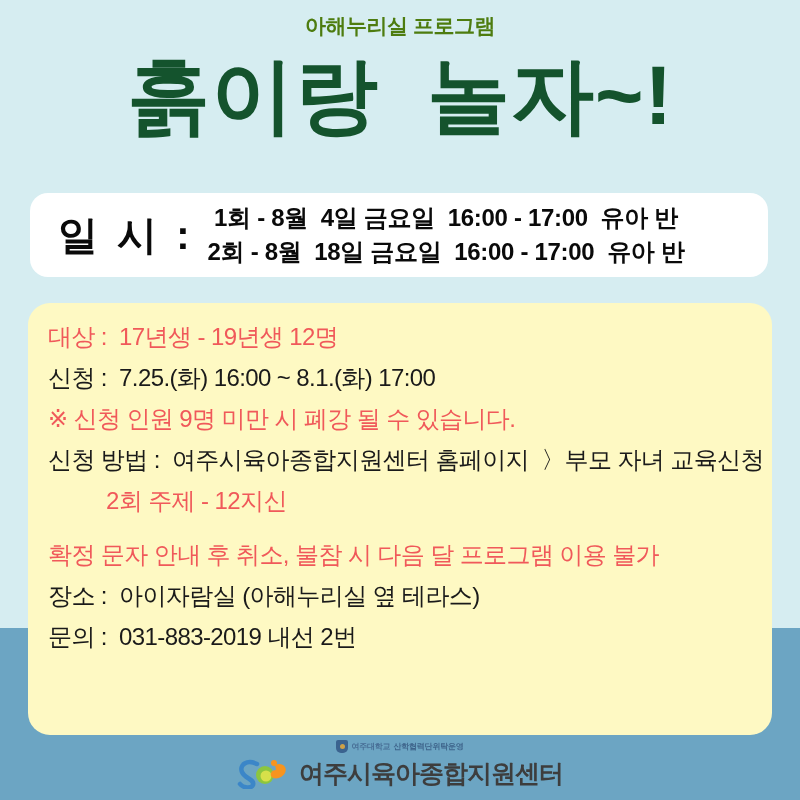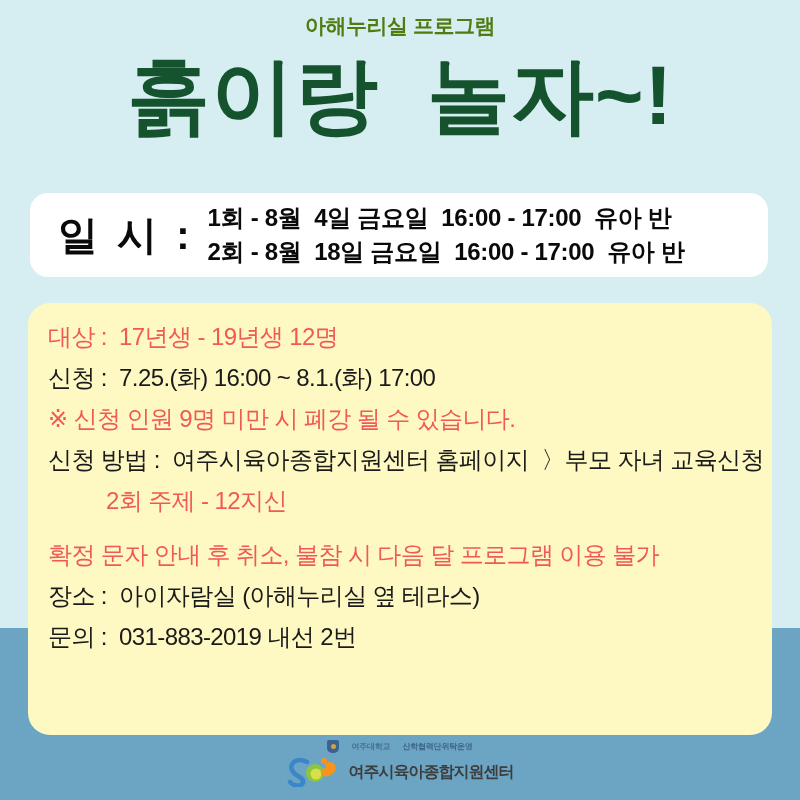--- a/index.html
+++ b/index.html
@@ -45,20 +45,21 @@
     font-size:40px; font-weight:bold; color:#0a0a0a;
     letter-spacing:4px;
     padding-left:28px;
     white-space:pre;
   }
   .datebox-lines{
     display:flex; flex-direction:column;
     justify-content:center;
     padding-left:14px;
     gap:2px;
+    text-align:center;
   }
   .datebox-lines .dline{
     font-size:24px; font-weight:bold; color:#0a0a0a;
     letter-spacing:-0.3px;
     line-height:1.35;
     white-space:pre;
   }
   
   .card{
     position:absolute;
@@ -82,21 +83,21 @@
   .line.indent{ padding-left:58px; }
   .line.tight{ margin-bottom:14px; }
   .line.gap-after{ margin-bottom:30px; }
   
   .footer{
     position:absolute; left:0; right:0; top:738px; height:62px;
     display:flex; flex-direction:column;
     align-items:center; justify-content:flex-start;
   }
   .footer-top{
-    display:flex; align-items:center; gap:12px;
+    display:flex; align-items:center; gap:3px;
     height:16px; opacity:0.75;
   }
   .footer-badge{
     width:12px; height:13px;
     background:#2b4d7e;
     border-radius:2px 2px 5px 5px;
     display:flex; align-items:center; justify-content:center;
   }
   .footer-badge::after{
     content:"";
@@ -110,21 +111,21 @@
   }
   .footer-coop{
     font-size:8px; font-weight:bold; color:#2f4f78;
     letter-spacing:-0.2px; white-space:pre;
   }
   .footer-main{
     display:flex; align-items:center; gap:8px;
     margin-top:3px;
   }
   .footer-center-name{
-    font-size:16px; font-weight:bold; color:#3d3d3d;
+    font-size:25px; font-weight:bold; color:#3d3d3d;
     letter-spacing:-1px; white-space:pre;
   }
   .logo-mark{ width:54px; height:30px; display:block; }
 </style>
 </head>
 <body>
 
 <div id="poster">
 
   <div class="bottom-band"></div>

